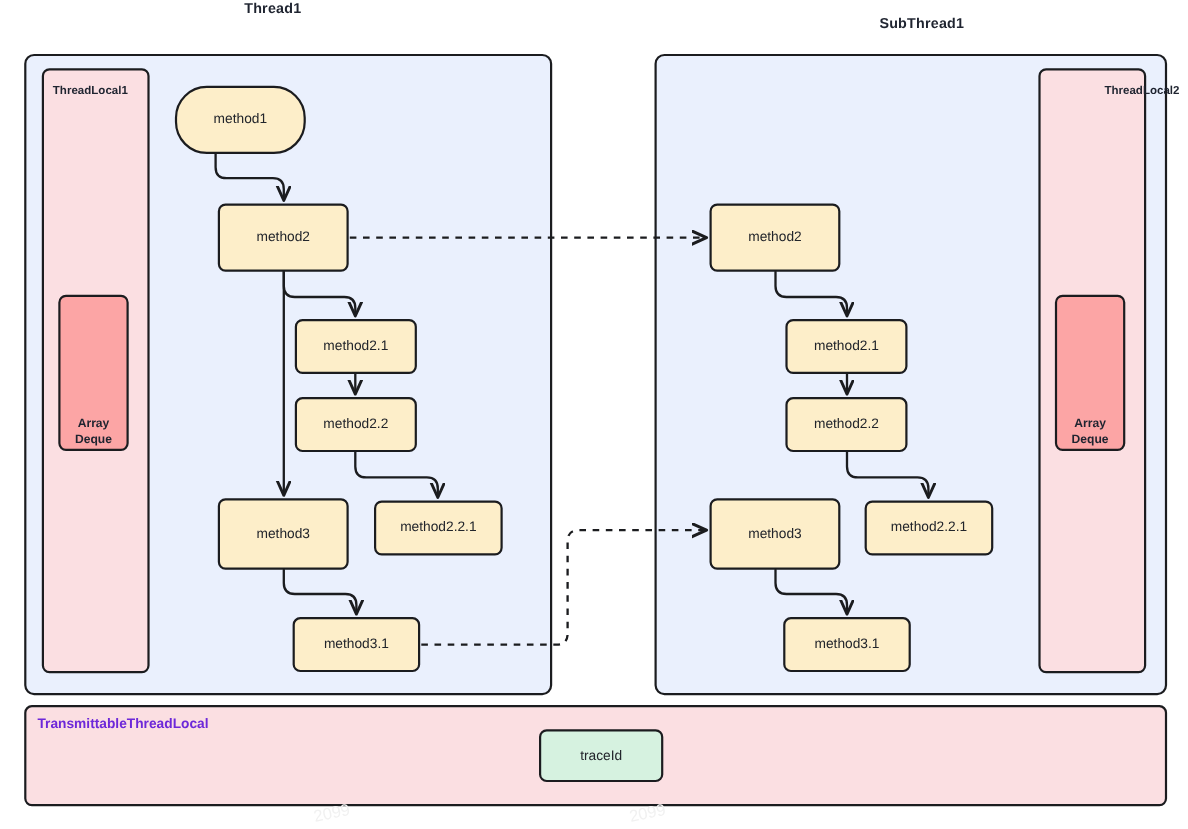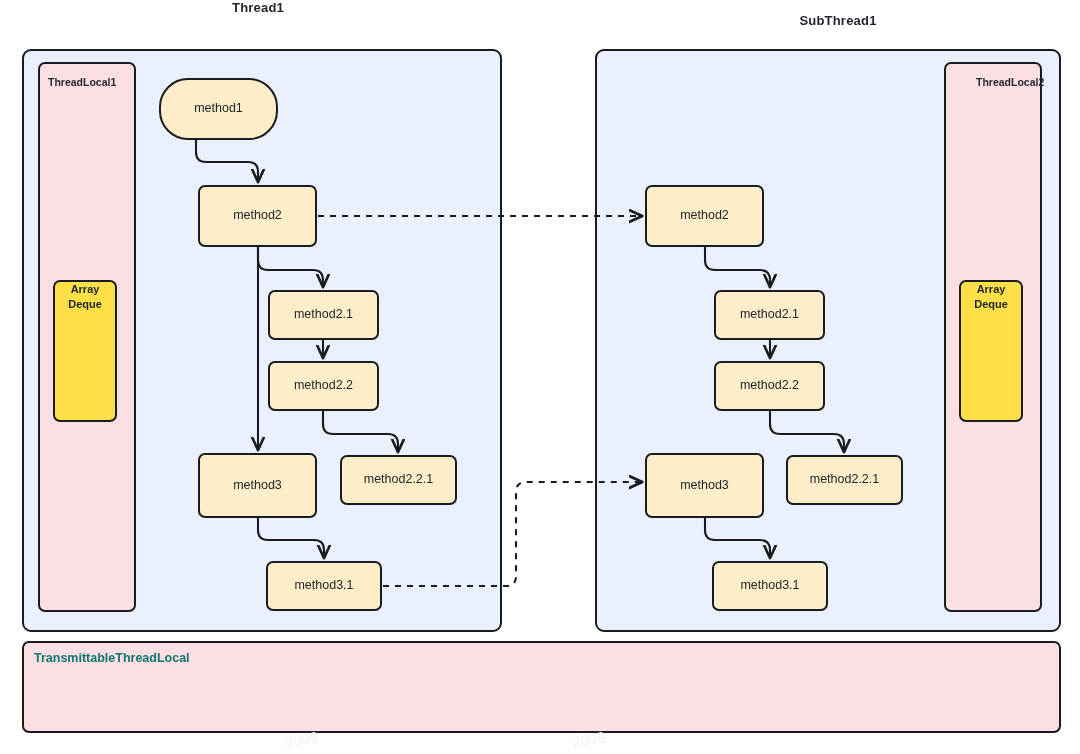--- a/index.html
+++ b/index.html
@@ -65,46 +65,45 @@
     display: flex;
     align-items: center;
     justify-content: center;
     font-size: 12.5px;
     color: #22252b;
     text-align: center;
     line-height: 1.22;
   }
   .deque-box {
     position: absolute;
-    background: #fde047;
+    background: #fca5a5;
     border: 2.2px solid #1b1c1f;
     border-radius: 7px;
     box-sizing: border-box;
     display: flex;
-    align-items: flex-start;
+    align-items: flex-end;
     justify-content: center;
     font-size: 11px;
     font-weight: bold;
     color: #1f2430;
     text-align: center;
     line-height: 1.35;
-    margin-top: 12px;
   }
   .ttl-box {
     position: absolute;
     background: #fbdfe2;
     border: 2.2px solid #1b1c1f;
     border-radius: 7px;
     box-sizing: border-box;
   }
   .ttl-label {
     position: absolute;
     font-size: 12.5px;
     font-weight: bold;
-    color: #0f766e;
+    color: #6d28d9;
     white-space: nowrap;
   }
   .trace-box {
     position: absolute;
     background: #d6f2e0;
     border: 2.2px solid #1b1c1f;
     border-radius: 7px;
     box-sizing: border-box;
     display: flex;
     align-items: center;
@@ -120,21 +119,21 @@
     white-space: nowrap;
     user-select: none;
   }
   .deque-line { display: block; }
 </style>
 </head>
 <body>
 
 <div id="canvas">
 
-  <div class="thread-title" style="left:198px; top:0px; width:120px;">Thread1</div>
+  <div class="thread-title" style="left:188px; top:0px; width:120px;">Thread1</div>
   <div class="thread-title" style="left:768px; top:13px; width:140px;">SubThread1</div>
 
   <div class="thread-box" style="left:22px; top:49px; width:480px; height:583px;"></div>
 
   <div class="tl-box" style="left:38px; top:62px; width:98px; height:550px;"></div>
   <div class="tl-label" style="left:48px; top:76px;">ThreadLocal1</div>
   <div class="deque-box" style="left:53px; top:268px; width:64px; height:142px;">
     <div>
       <span class="deque-line">Array</span>
       <span class="deque-line">Deque</span>
@@ -145,37 +144,38 @@
   <div class="method-box" style="left:198px; top:185px; width:119px; height:62px;">method2</div>
   <div class="method-box" style="left:268px; top:290px; width:111px; height:50px;">method2.1</div>
   <div class="method-box" style="left:268px; top:361px; width:111px; height:50px;">method2.2</div>
   <div class="method-box" style="left:340px; top:455px; width:117px; height:50px;">method2.2.1</div>
   <div class="method-box" style="left:198px; top:453px; width:119px; height:65px;">method3</div>
   <div class="method-box" style="left:266px; top:561px; width:116px; height:50px;">method3.1</div>
 
   <div class="thread-box" style="left:595px; top:49px; width:466px; height:583px;"></div>
 
   <div class="tl-box" style="left:944px; top:62px; width:98px; height:550px;"></div>
-  <div class="tl-label" style="left:976px; top:76px;">ThreadLocal2</div>
+  <div class="tl-label" style="left:1004px; top:76px;">ThreadLocal2</div>
   <div class="deque-box" style="left:959px; top:268px; width:64px; height:142px;">
     <div>
       <span class="deque-line">Array</span>
       <span class="deque-line">Deque</span>
     </div>
   </div>
 
   <div class="method-box" style="left:645px; top:185px; width:119px; height:62px;">method2</div>
   <div class="method-box" style="left:714px; top:290px; width:111px; height:50px;">method2.1</div>
   <div class="method-box" style="left:714px; top:361px; width:111px; height:50px;">method2.2</div>
   <div class="method-box" style="left:786px; top:455px; width:117px; height:50px;">method2.2.1</div>
   <div class="method-box" style="left:645px; top:453px; width:119px; height:65px;">method3</div>
   <div class="method-box" style="left:712px; top:561px; width:116px; height:50px;">method3.1</div>
 
   <div class="ttl-box" style="left:22px; top:641px; width:1039px; height:92px;"></div>
   <div class="ttl-label" style="left:34px; top:651px;">TransmittableThreadLocal</div>
+  <div class="trace-box" style="left:490px; top:663px; width:113px; height:48px;">traceId</div>
 
   <div class="watermark" style="left:285px; top:731px;">2099</div>
   <div class="watermark" style="left:572px; top:731px;">2099</div>
 
   <svg id="wires" viewBox="0 0 1080 754">
     <defs>
       <marker id="arrowSolid" markerWidth="9" markerHeight="9" refX="5.6" refY="3.2" orient="auto" markerUnits="strokeWidth">
         <path d="M0,0.4 L6.2,3.2 L0,6.0" fill="none" stroke="#1b1c1f" stroke-width="1.25" stroke-linecap="round" stroke-linejoin="round"></path>
       </marker>
       <marker id="arrowDash" markerWidth="9" markerHeight="9" refX="5.6" refY="3.2" orient="auto" markerUnits="strokeWidth">

